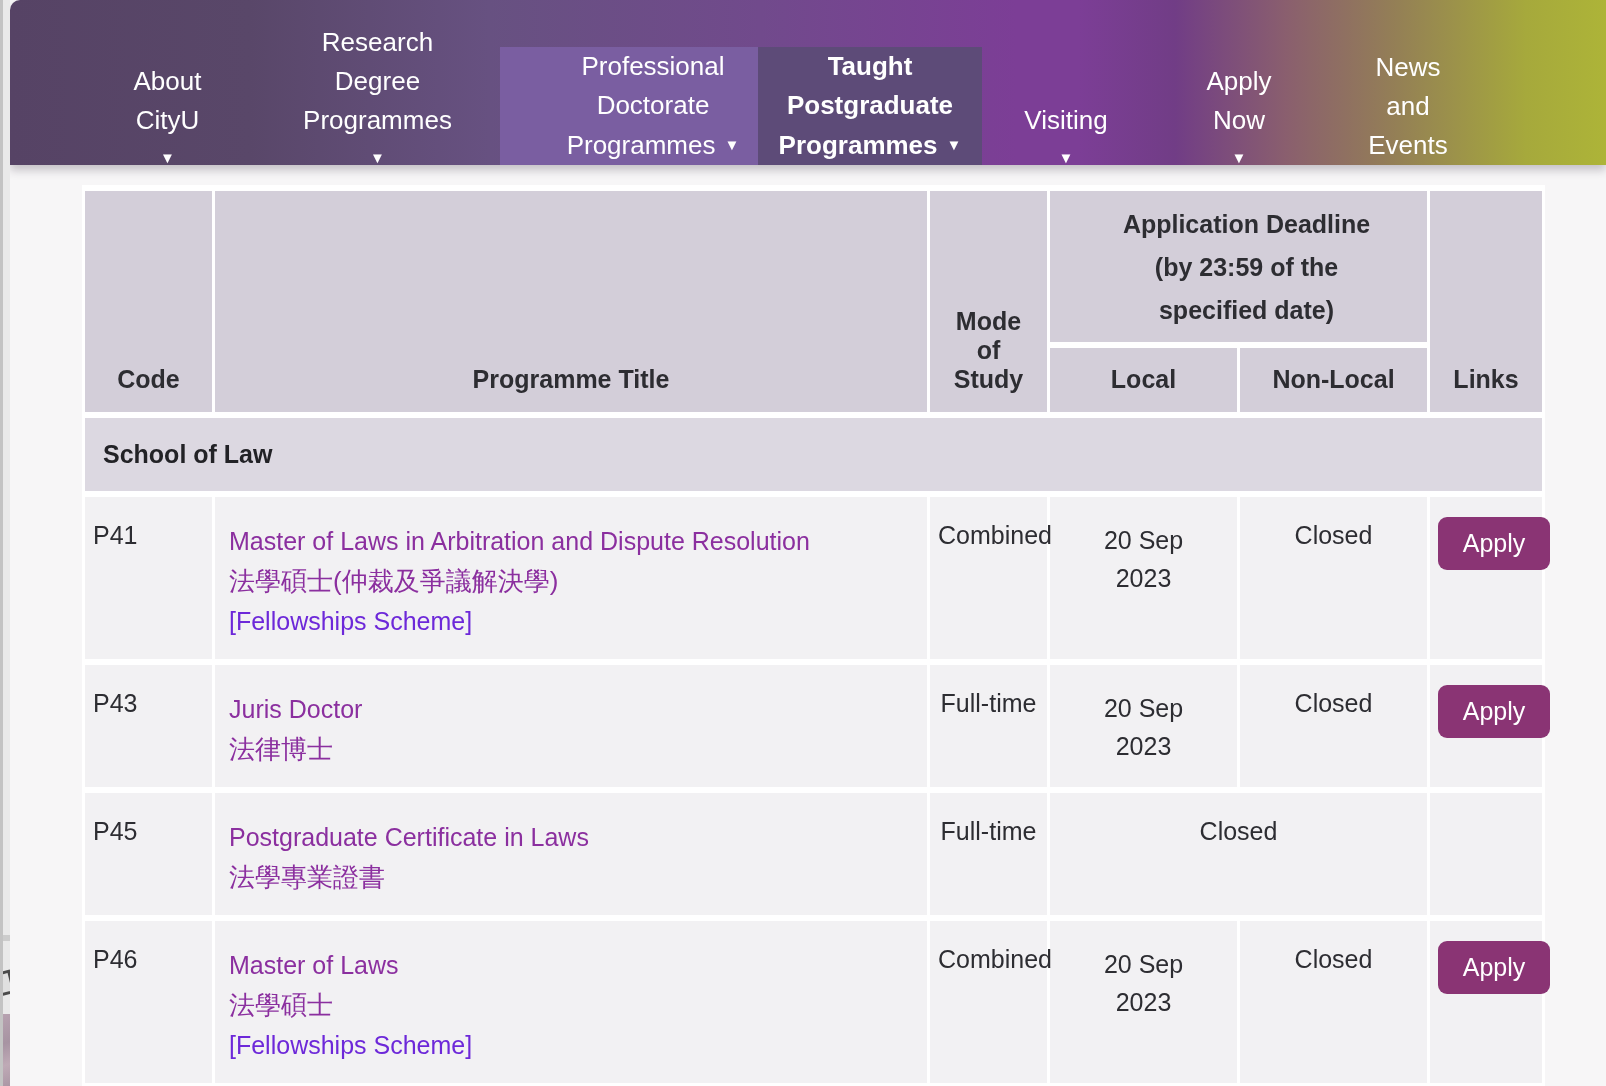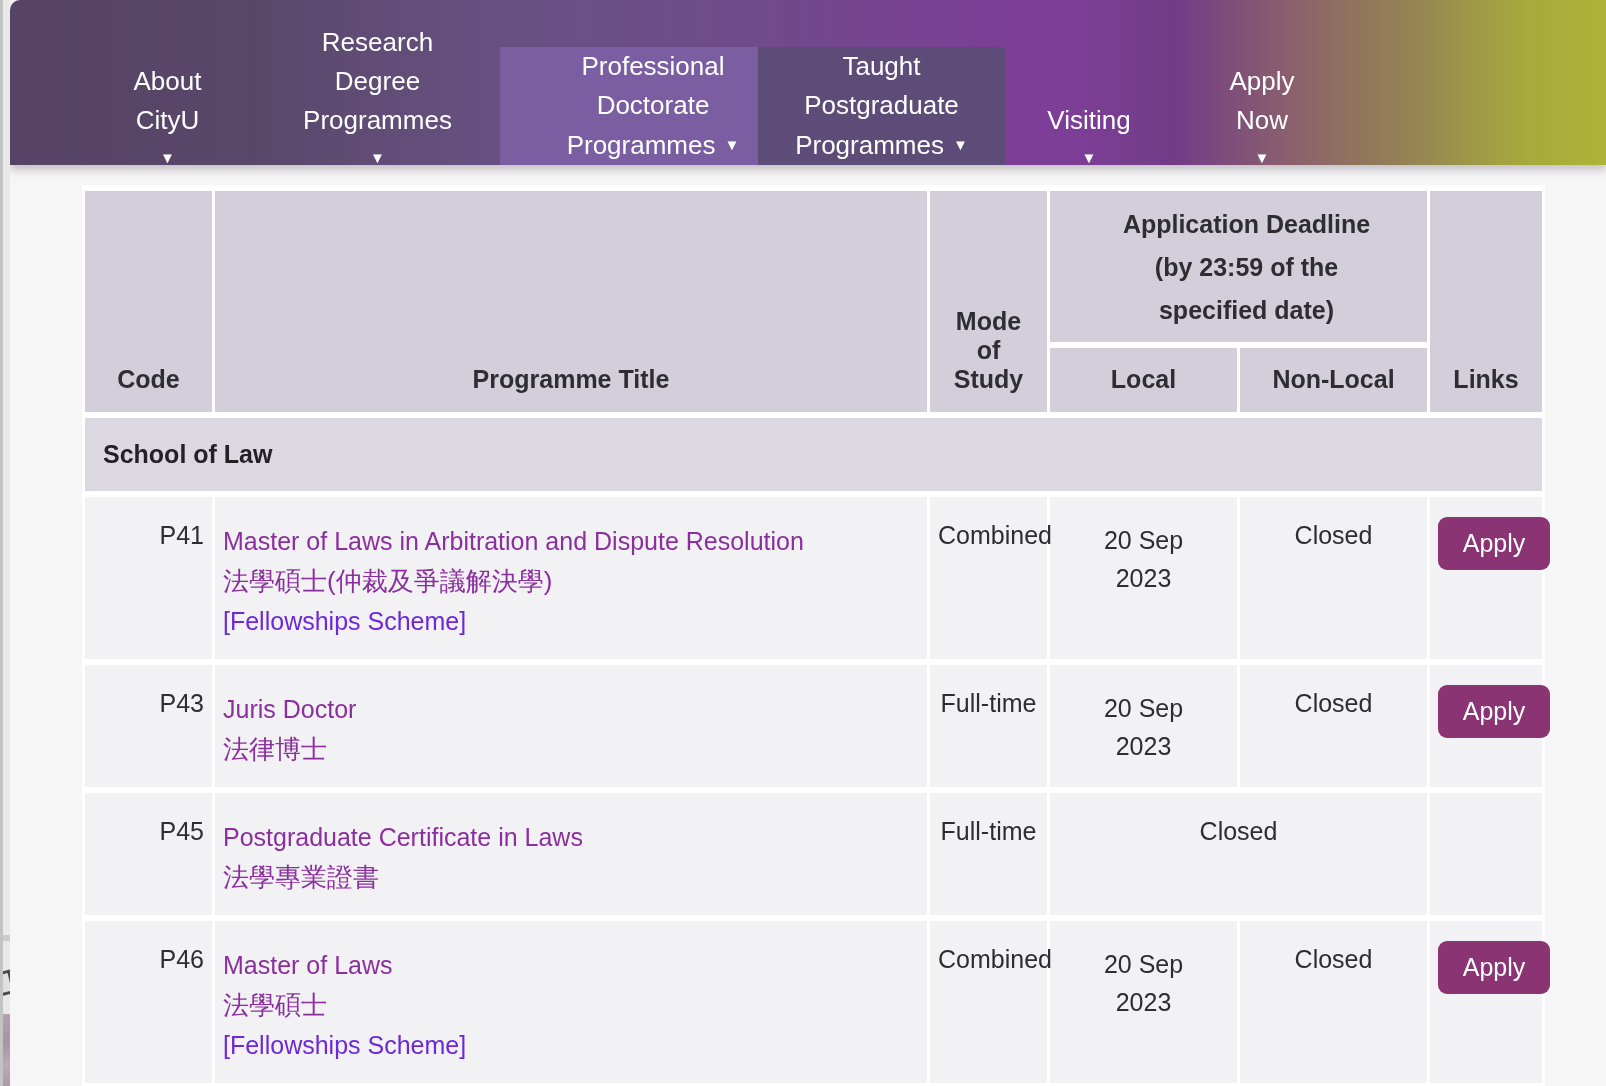--- a/index.html
+++ b/index.html
@@ -48,21 +48,21 @@
     display: flex; flex-direction: column;
     align-items: center; justify-content: center;
     text-align: center; font-size: 26px; line-height: 39px;
     cursor: pointer;
   }
   .nav-item.light { background: var(--nav-light-item, #7a5ea1); }
   .nav-item.dark  { background: var(--nav-dark-item,  #5d4b78); }
   .nav-about        { width: 175px; }
   .nav-research     { width: 245px; }
   .nav-professional { width: 258px; padding-left: 48px; }
-  .nav-taught       { width: 247px; }
+  .nav-taught       { width: 224px; font-weight: bold; }
   .nav-visiting     { width: 168px; }
   .nav-apply        { width: 178px; }
   .nav-news         { width: 160px; }
   .lbl-wrap { display: block; }
   .nav-label { display: inline; white-space: pre-line; }
   .caret { color: #ffffff; font-size: 15px; }
   .caret.inline { display: inline; margin-left: 9px; vertical-align: 4px; }
   .caret.below  { display: block; line-height: 15px; margin-top: 10px; }
 
   
@@ -94,22 +94,22 @@
     color: #222226; font-size: 25px; font-weight: bold;
     padding: 22px 18px; text-align: left;
   }
 
   .data-row td {
     background: var(--data-row, #f2f1f3);
     color: #2d2d32; font-size: 25px;
     vertical-align: top; text-align: center;
     padding: 24px 8px 18px 8px;
   }
-  td.cell-code { text-align: right; padding-left: 8px; }
-  td.cell-title { text-align: left; padding-left: 8px; line-height: 40px; }
+  td.cell-code { text-align: left; padding-left: 8px; }
+  td.cell-title { text-align: left; padding-left: 14px; line-height: 40px; }
   .t-en, .t-zh {
     display: block; color: var(--link-purple, #8b2f9f);
     text-decoration: none; cursor: pointer;
   }
   .t-en { max-width: 600px; }
   .t-zh { font-size: 26px; }
   .t-note { color: #6d28d9; }
   .datewrap { display: inline-block; max-width: 94px; line-height: 38px; }
   td.cell-links { padding-top: 20px; }
   .apply-btn {
@@ -160,20 +160,25 @@
 
   <div class="nav-item nav-visiting">
     <span class="lbl-wrap"><span class="nav-label">Visiting</span><span class="caret below">▼</span></span>
   </div>
 
   <div class="nav-item nav-apply">
     <span class="lbl-wrap"><span class="nav-label">Apply
 Now</span><span class="caret below">▼</span></span>
   </div>
 
+  <div class="nav-item nav-news">
+    <span class="lbl-wrap"><span class="nav-label">News
+and
+Events</span></span>
+  </div>
 </nav>
 
   <div class="tbl-wrap">
     <table class="prog">
       <colgroup>
         <col class="c-code">
           <col class="c-title">
           <col class="c-mode">
         <col class="c-local">
           <col class="c-nonlocal">

